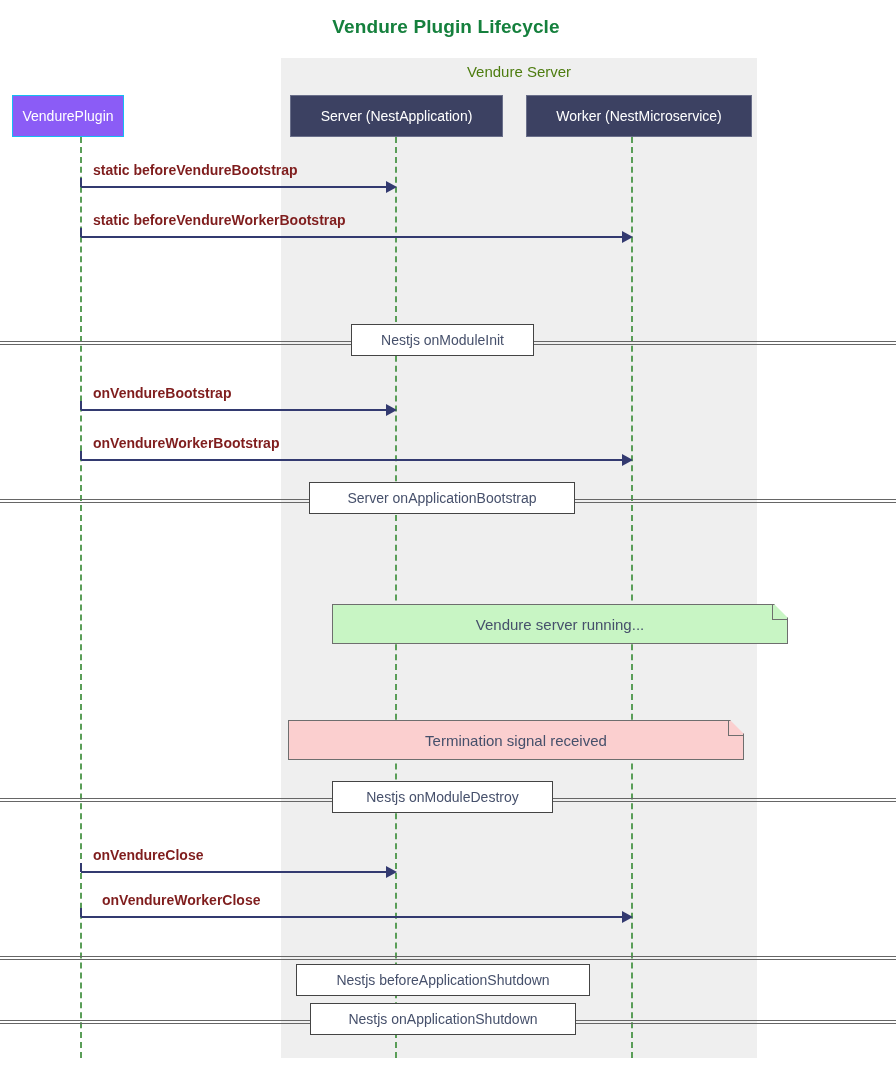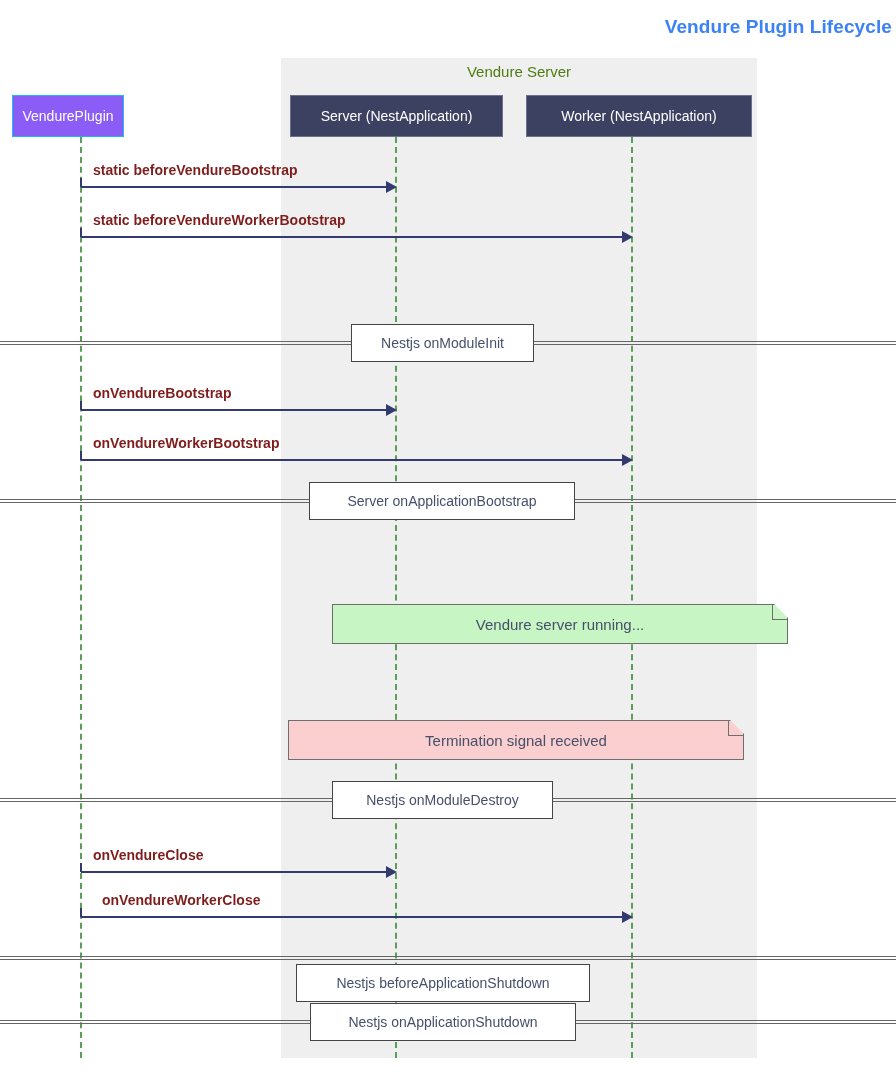--- a/index.html
+++ b/index.html
@@ -19,24 +19,24 @@
     background: #ffffff;
     overflow: hidden;
   }
 
   
   .diagram-title {
     position: absolute;
     left: 0;
     top: 16px;
     width: 892px;
-    text-align: right;
+    text-align: center;
     font-size: 19px;
     font-weight: bold;
-    color: #3b82f6;
+    color: #15803d;
     letter-spacing: 0.1px;
   }
 
   
   .group-box {
     position: absolute;
     left: 281px;
     top: 58px;
     width: 476px;
     height: 1000px;
@@ -129,21 +129,21 @@
     left: 0;
     width: 896px;
     height: 4px;
     border-top: 1.5px solid #666666;
     border-bottom: 1.5px solid #666666;
     box-sizing: border-box;
   }
   .divider-box {
     position: absolute;
     box-sizing: border-box;
-    height: 38px;
+    height: 32px;
     background: #ffffff;
     border: 1.6px solid #444444;
     display: flex;
     align-items: center;
     justify-content: center;
     font-size: 14px;
     color: #46506b;
     white-space: nowrap;
     padding: 6px 14px;
   }
@@ -188,21 +188,21 @@
 
   <div class="diagram-title">Vendure Plugin Lifecycle</div>
 
   <div class="actor actor-plugin">
     <span>VendurePlugin</span>
   </div>
   <div class="actor actor-server">
     <span>Server (NestApplication)</span>
   </div>
   <div class="actor actor-worker">
-    <span>Worker (NestApplication)</span>
+    <span>Worker (NestMicroservice)</span>
   </div>
 
   <div id="layer-lifelines">
       <div class="lifeline" style="left: 80px;"></div>
       <div class="lifeline" style="left: 395px;"></div>
       <div class="lifeline" style="left: 631px;"></div>
     </div>
   <div id="layer-dividers">
       <div class="divider-rule" style="top: 341px;"></div>
       <div class="divider-box" style="left: 351px; width: 183px; top: 324px;">

